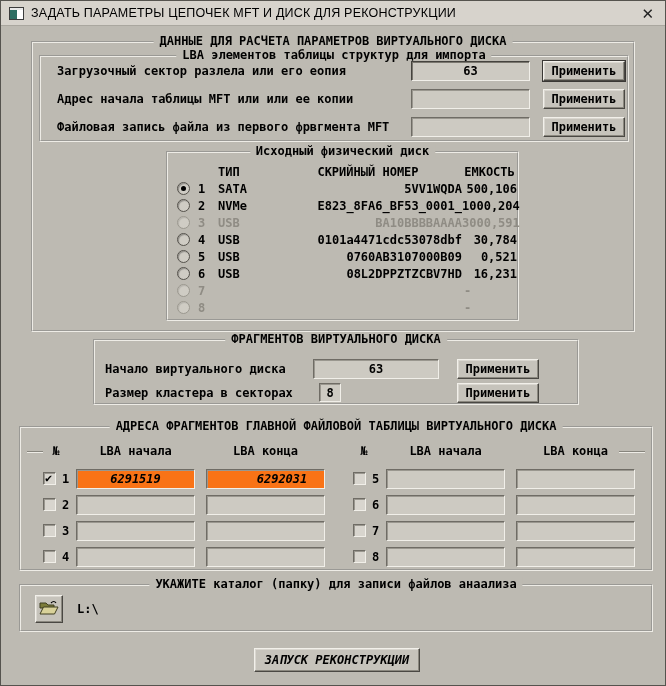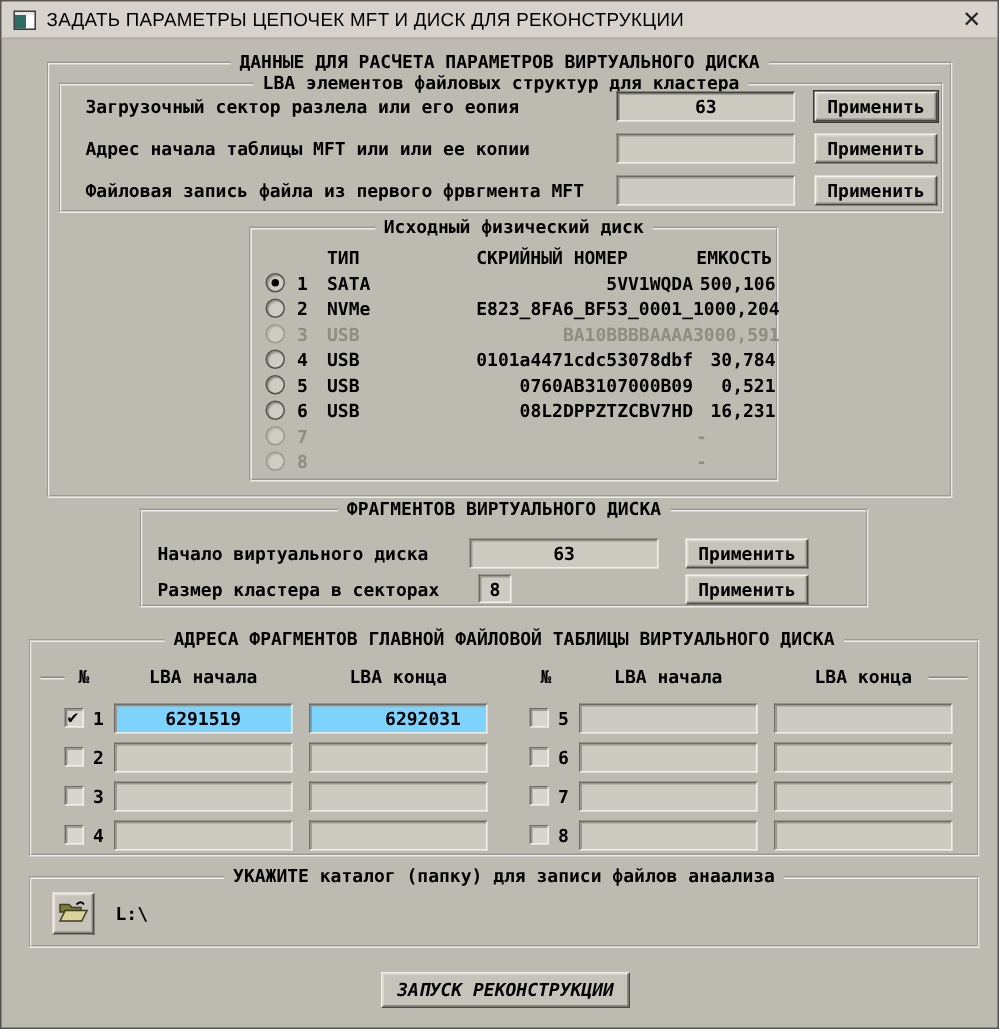--- a/index.html
+++ b/index.html
@@ -41,21 +41,21 @@
   .tin{
     position:absolute; box-sizing:border-box; height:20px;
     background:#cdcac2; color:#000;
     border-top:1px solid #6f6c65; border-left:1px solid #6f6c65;
     border-bottom:1px solid #f1efe9; border-right:1px solid #f1efe9;
     box-shadow:inset 1px 1px 0 #9a978f;
     font-family:inherit; font-size:12px; font-weight:bold; text-align:center;
     padding:0 3px; outline:none;
   }
   .tin.dark{border-top-color:#45433e; border-left-color:#45433e; box-shadow:inset 1px 1px 0 #7a776f;}
-  .tin.lit{background:#7dd3fc;}
+  .tin.lit{background:#f97316;font-style:italic;}
   
   .btn{
     position:absolute; box-sizing:border-box; height:20px;
     background:#c6c3bb; color:#000;
     border-top:1px solid #f2f0ea; border-left:1px solid #f2f0ea;
     border-bottom:1px solid #4a4843; border-right:1px solid #4a4843;
     box-shadow:inset -1px -1px 0 #8b887f, inset 1px 1px 0 #dad7d0;
     font-family:inherit; font-size:12px; font-weight:bold; text-align:center;
     padding:0; cursor:default;
   }
@@ -115,21 +115,21 @@
     <span class="close-btn">✕</span>
   </div>
 
   <div class="body">
 
     <div class="group" style="left:30px; top:16px; width:604px; height:291px;">
       <span class="group-label">ДАННЫЕ ДЛЯ РАСЧЕТА ПАРАМЕТРОВ ВИРТУАЛЬНОГО ДИСКА</span>
     </div>
 
     <div class="group" style="left:38px; top:30px; width:590px; height:87px;">
-      <span class="group-label">LBA элементов файловых структур для кластера</span>
+      <span class="group-label">LBA элементов таблицы структур для импорта</span>
 
       <span class="lbl" style="position:absolute; left:16px; top:7px;">Загрузочный сектор разлела или его еопия</span>
       <input class="tin dark" style="left: 370px; top: 4px; width: 119px;" value="63">
       <button class="btn default" style="left:502px; top:4px; width:82px;">Применить</button>
 
       <span class="lbl" style="position:absolute; left:16px; top:35px;text-align:center;">Адрес начала таблицы MFT или или ее копии</span>
       <input class="tin" style="left: 370px; top: 32px; width: 119px;" value="">
       <button class="btn" style="left:502px; top:32px; width:82px;">Применить</button>
 
       <span class="lbl" style="position:absolute; left:16px; top:63px;">Файловая запись файла из первого фрвгмента MFT</span>

